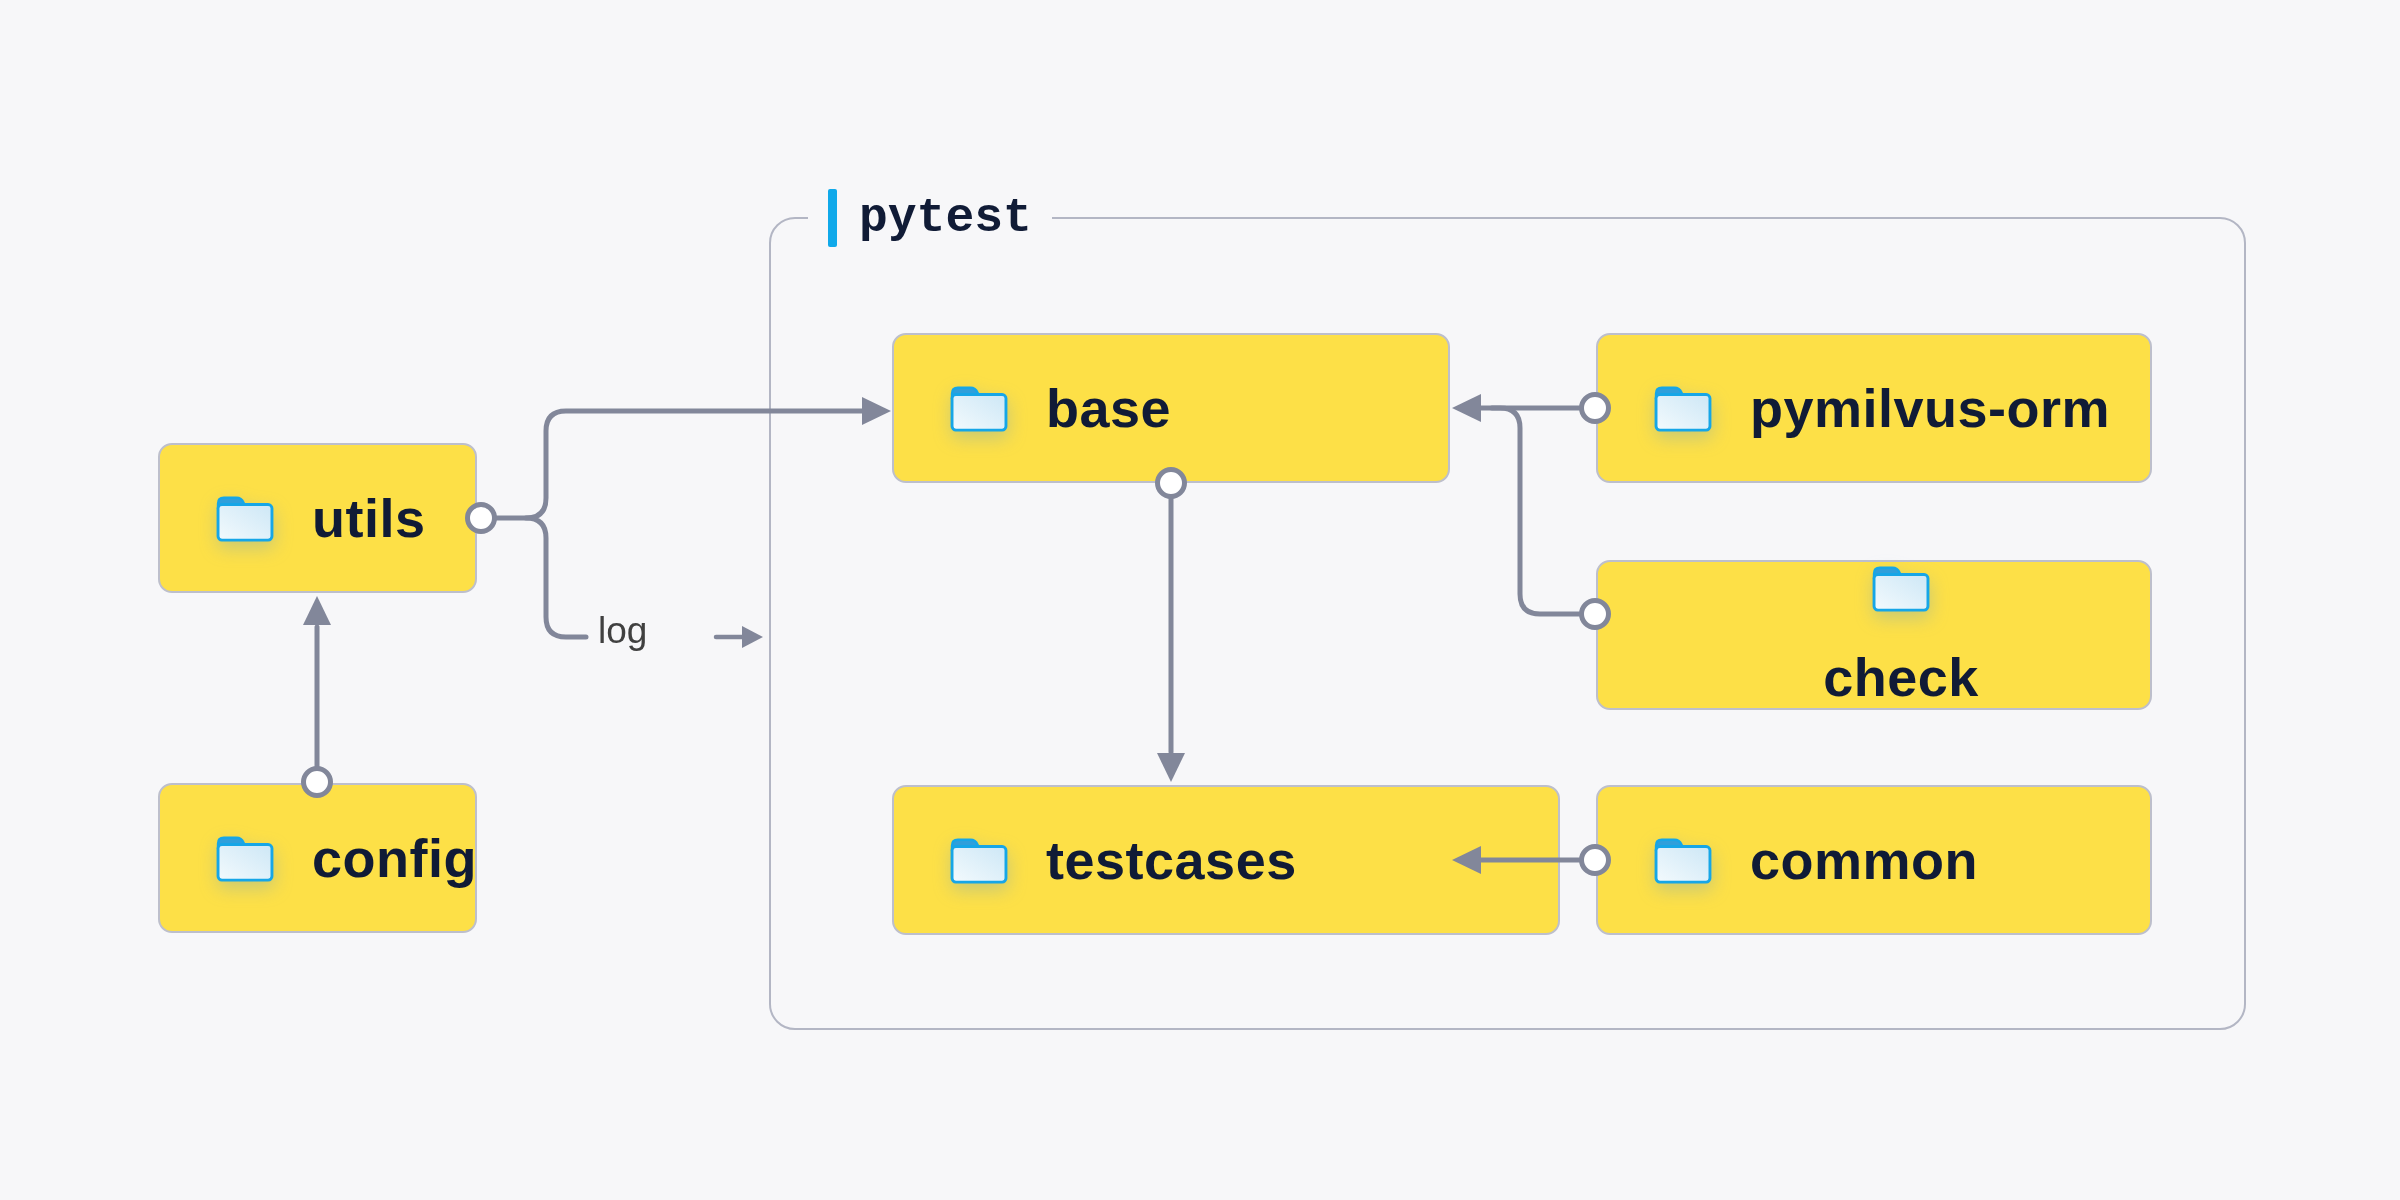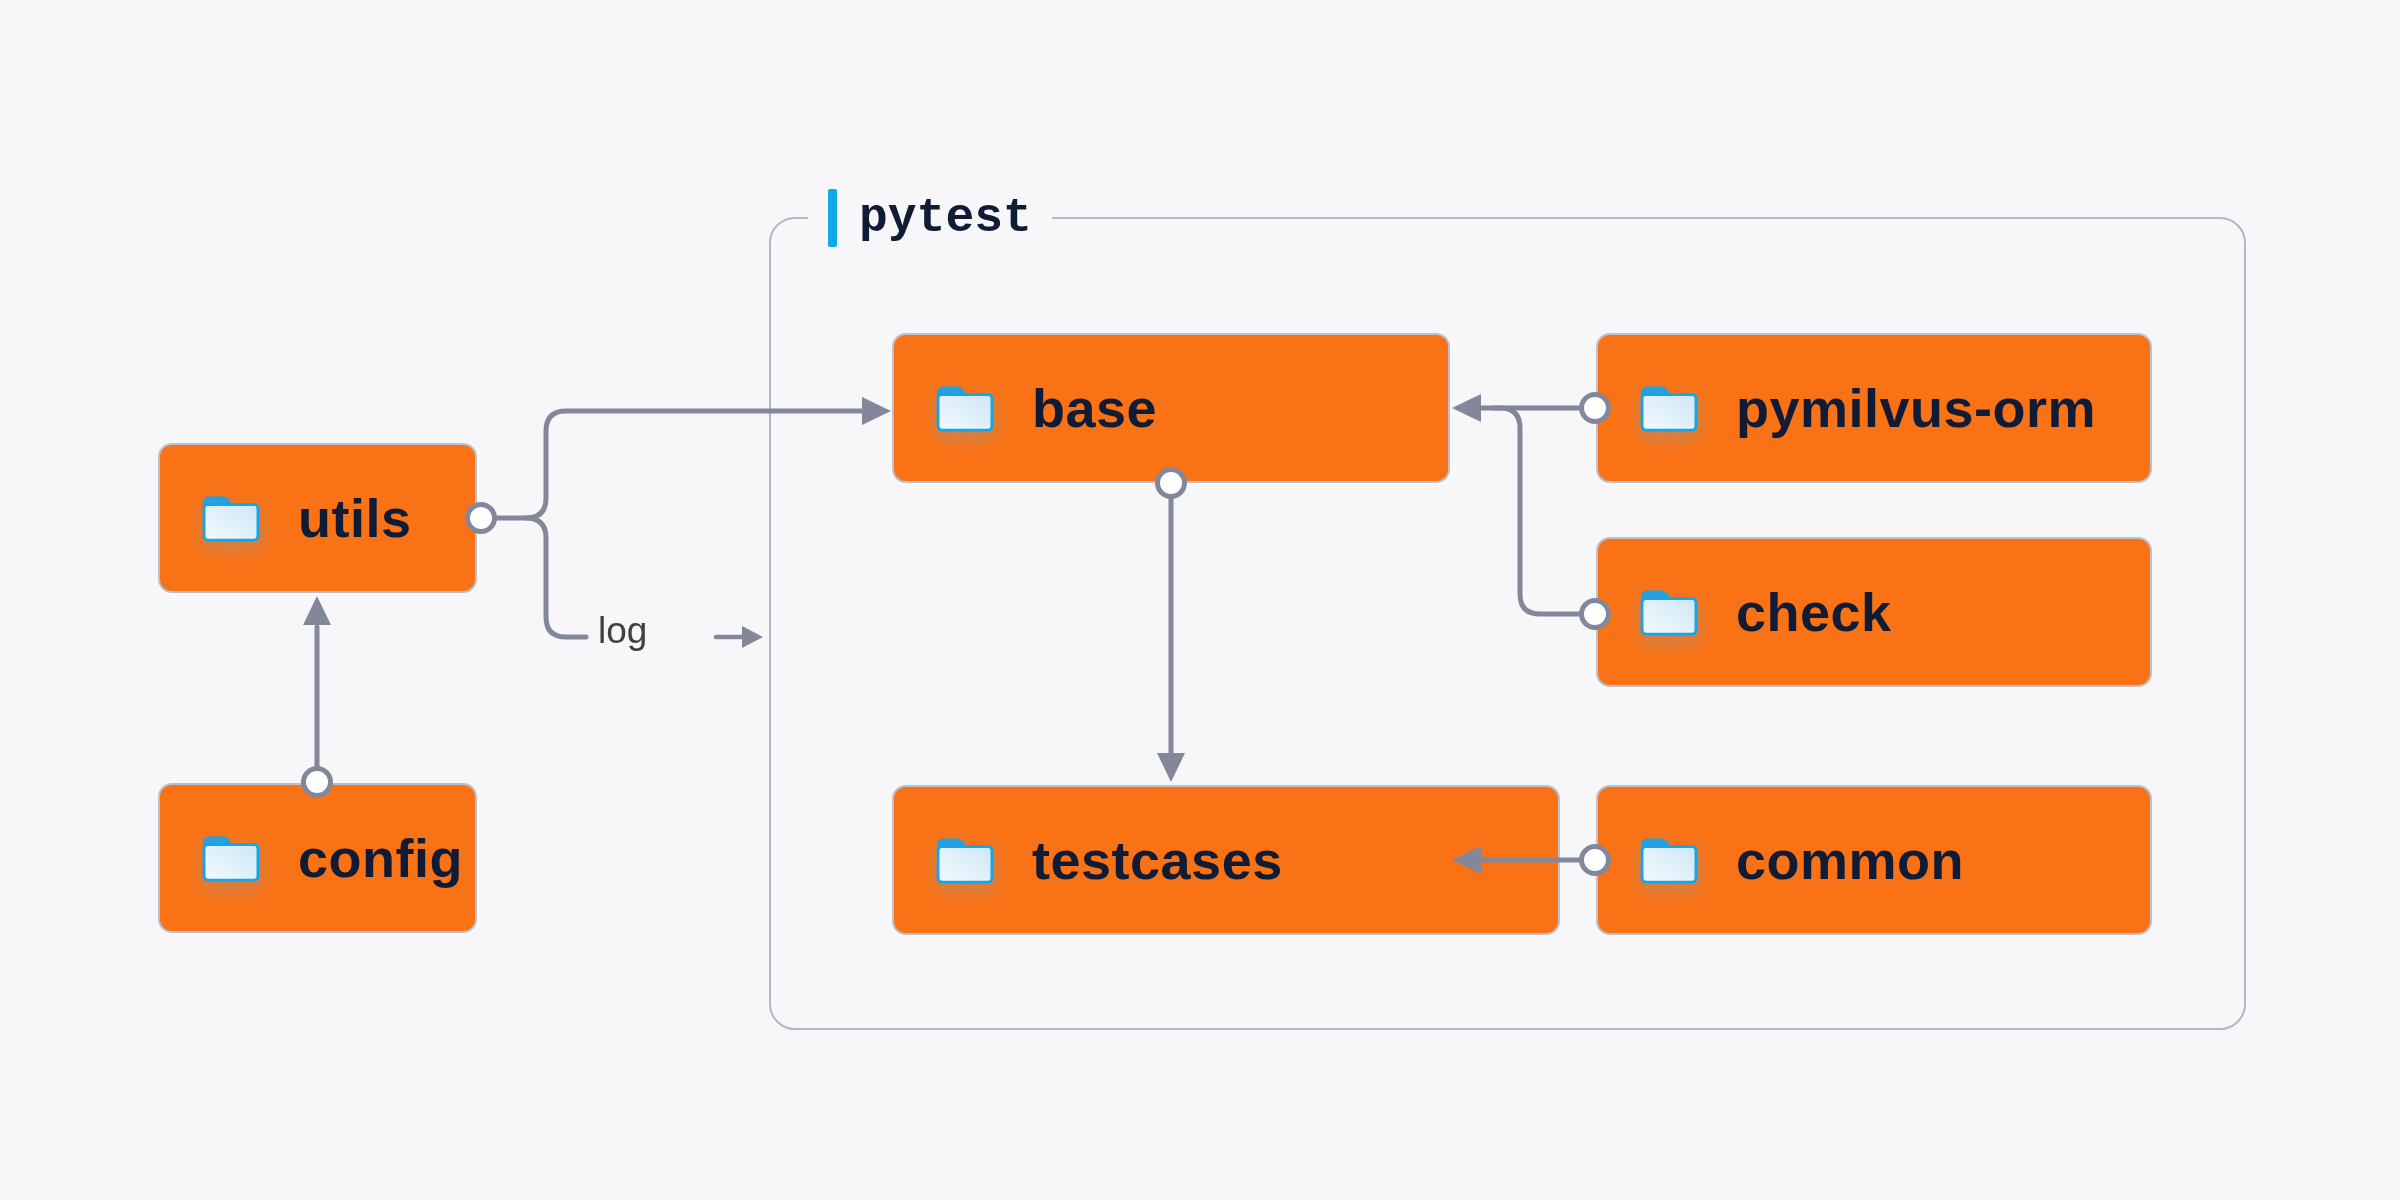--- a/index.html
+++ b/index.html
@@ -21,30 +21,30 @@
   .group-label{
     position:absolute;left:808px;top:188px;height:60px;
     display:flex;align-items:center;gap:22px;
     background:#f7f7f9;padding:0 20px 0 20px;z-index:4;font-family:Liberation Mono, monospace;
   }
   .accent-bar{width:9px;height:58px;background:#10a9ea;border-radius:2px;display:inline-block;}
   .group-title{font-size:48px;font-weight:700;color:#101b36;line-height:1;}
   
   .node{
     position:absolute;height:150px;box-sizing:border-box;
-    background:#f97316;border:2.5px solid #bdbfcc;border-radius:14px;
-    display:flex;align-items:center;padding-left:40px;gap:36px;
+    background:#fde047;border:2.5px solid #bdbfcc;border-radius:14px;
+    display:flex;align-items:center;padding-left:54px;gap:36px;
     z-index:2;
   }
   .node-label{font-size:54px;font-weight:700;color:#101b36;line-height:1;letter-spacing:0.5px;}
   .n-utils    {left:158px; top:443px; width:319px;}
   .n-config   {left:158px; top:783px; width:319px;text-align:center;}
   .n-base     {left:892px; top:333px; width:558px;}
   .n-pymilvus {left:1596px;top:333px; width:556px;}
-  .n-check    {left:1596px;top:537px; width:556px;}
+  .n-check    {left:1596px;top:560px; width:556px;flex-direction:column;}
   .n-testcases{left:892px; top:785px; width:668px;}
   .n-common   {left:1596px;top:785px; width:556px;}
   .folder-svg{width:62px;height:52px;flex:0 0 auto;filter:drop-shadow(1px 7px 9px rgba(110,160,200,0.35));}
   
   .log-label{
     position:absolute;left:598px;top:612px;z-index:3;
     font-size:37px;font-weight:500;color:#404040;line-height:1;
   }
   
   .overlay{

